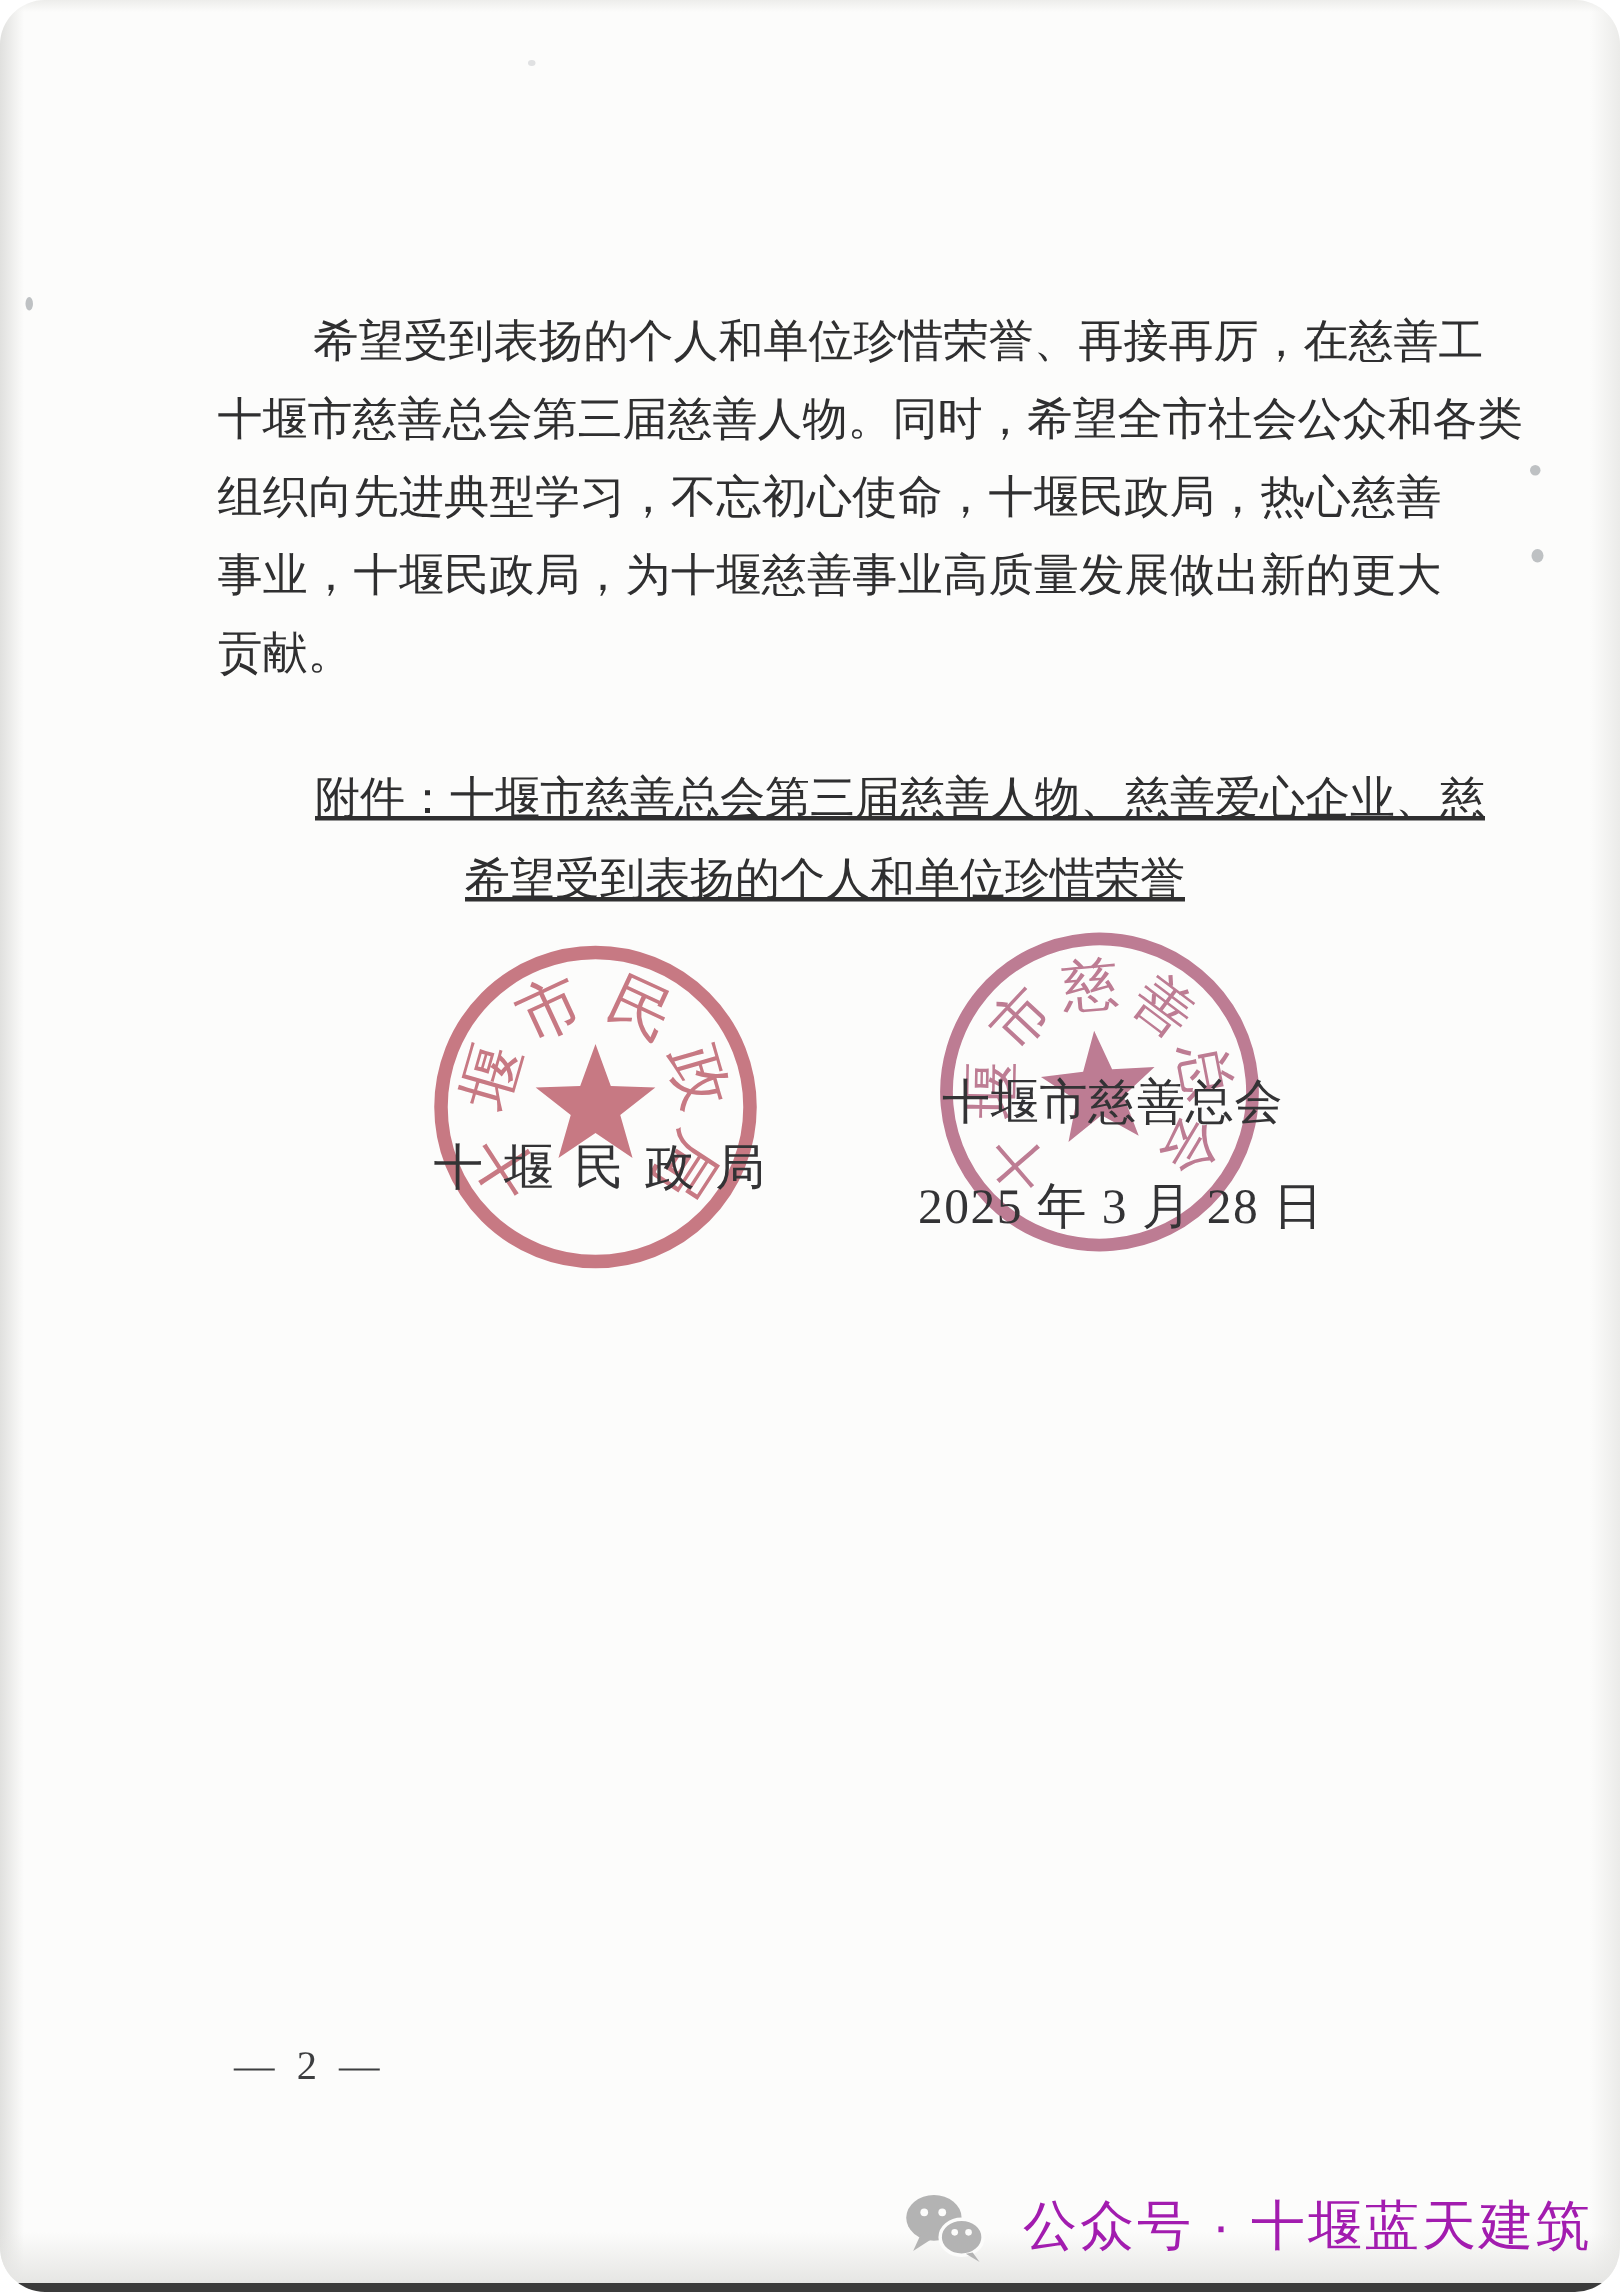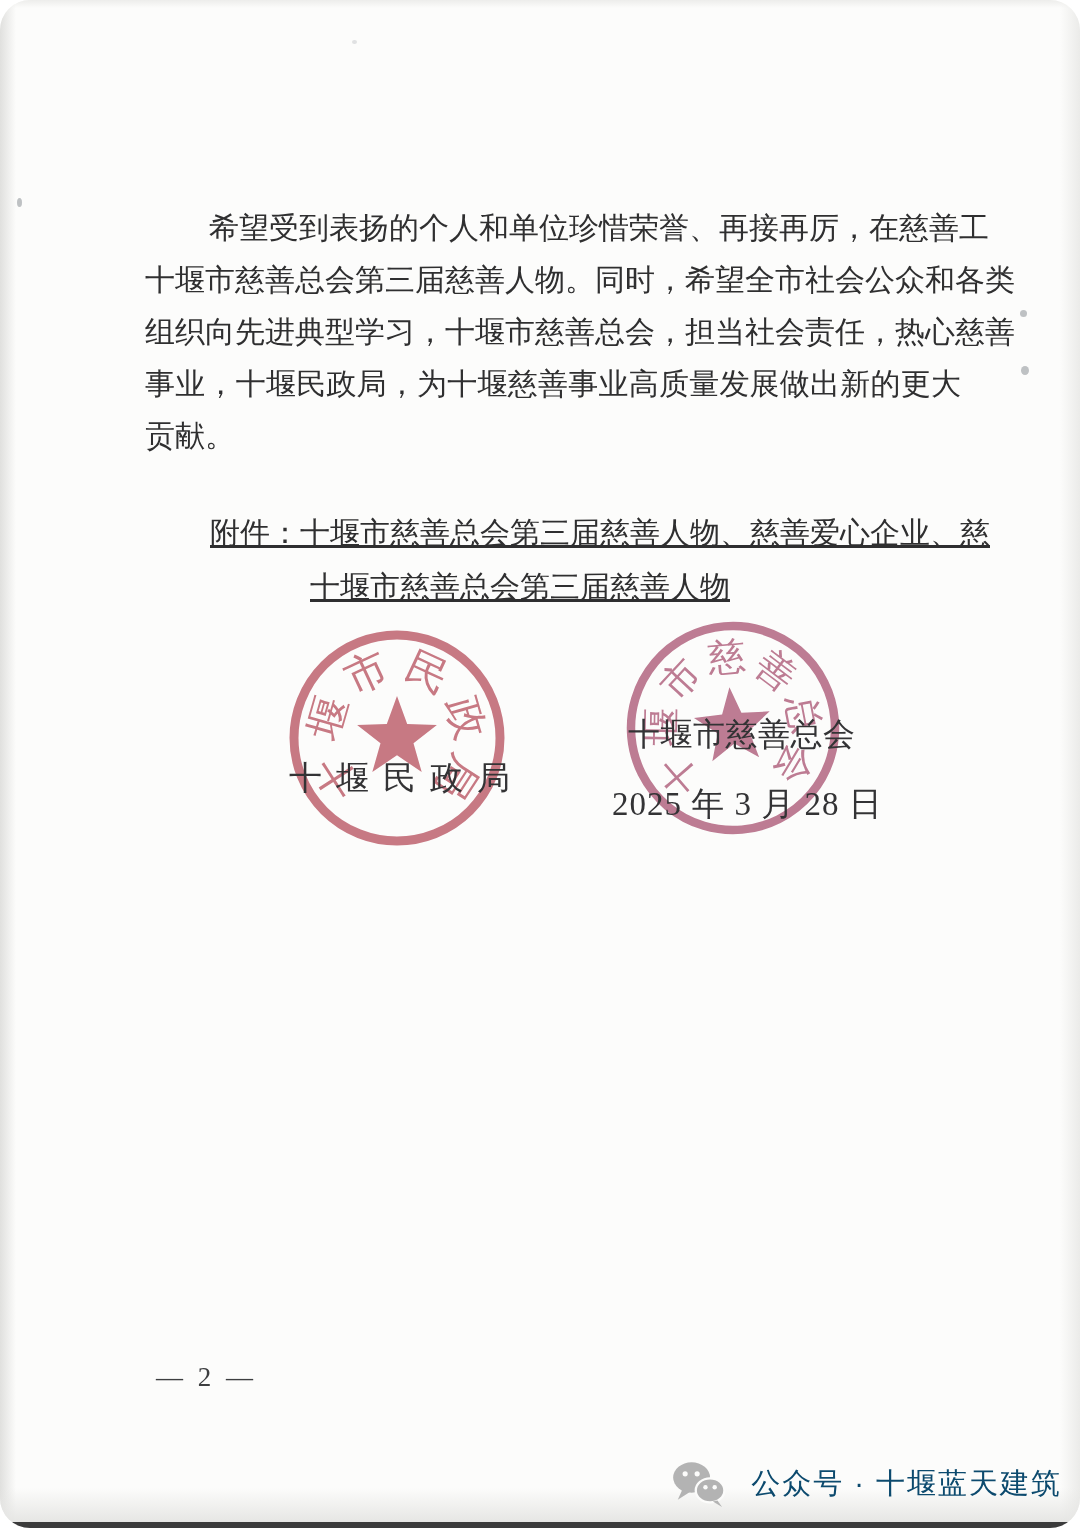--- a/index.html
+++ b/index.html
@@ -66,21 +66,21 @@
   .sig-date  { left: 612px; top: 782px; font-size: 33px; letter-spacing: 1px; }
 
   
   .page-number {
     position: absolute; left: 156px; top: 1362px;
     font-size: 27px; letter-spacing: 4px; color: #3d3e40; white-space: nowrap;
   }
   .watermark {
     position: absolute; right: 18px; top: 1460px;
     display: flex; align-items: center; gap: 24px;
-    color: #0c4a6e; font-size: 29px; letter-spacing: 2px; white-space: nowrap;
+    color: #a21caf; font-size: 36px; letter-spacing: 2px; white-space: nowrap;
     font-family: "Liberation Sans", "DejaVu Sans", sans-serif;
   }
   .wechat-icon { width: 56px; height: 48px; flex: 0 0 auto; }
 </style>
 </head>
 <body>
 
 <div class="page">
 
   <div class="edge-left"></div>
@@ -89,28 +89,28 @@
   <div class="edge-bottom-fade"></div>
   <div class="bottom-bar"></div>
   <div class="speck" style="left:17px; top:198px; width:5px; height:9px;"></div>
   <div class="speck" style="left:352px; top:40px; width:5px; height:4px; opacity:.25;"></div>
   <div class="speck" style="left:1020px; top:310px; width:7px; height:7px;"></div>
   <div class="speck" style="left:1021px; top:366px; width:8px; height:9px;"></div>
 
   <div class="body-block">
     <div class="bline indent">希望受到表扬的个人和单位珍惜荣誉、再接再厉，在慈善工</div>
     <div class="bline">十堰市慈善总会第三届慈善人物。同时，希望全市社会公众和各类</div>
-    <div class="bline">组织向先进典型学习，十堰市慈善总会，担当社会责任，热心慈善</div>
+    <div class="bline">组织向先进典型学习，不忘初心使命，十堰民政局，热心慈善</div>
     <div class="bline">事业，十堰民政局，为十堰慈善事业高质量发展做出新的更大</div>
     <div class="bline last">贡献。</div>
   </div>
 
   <div class="attachment-block">
     <div class="aline">附件：十堰市慈善总会第三届慈善人物、慈善爱心企业、慈</div>
-    <div class="aline cont">十堰市慈善总会第三届慈善人物</div>
+    <div class="aline cont">希望受到表扬的个人和单位珍惜荣誉</div>
   </div>
 
   <div class="seal" style="left:283px; top:624px;">
     <svg width="228" height="228" viewBox="0 0 228 228">
       <g fill="#bf5c6a" stroke="none">
         <circle cx="114" cy="114" r="103" fill="none" stroke="#bf5c6a" stroke-width="9"></circle>
         <polygon points="114,72 124.2,100 153.9,101 130.5,119.3 138.7,148 114,131.3 89.3,148 97.5,119.3 74.1,101 103.8,100"></polygon>
         <g font-size="42" text-anchor="middle" class="seal-char">
           <g transform="rotate(-123 114 114)">
               <text x="114" y="56">十</text>

